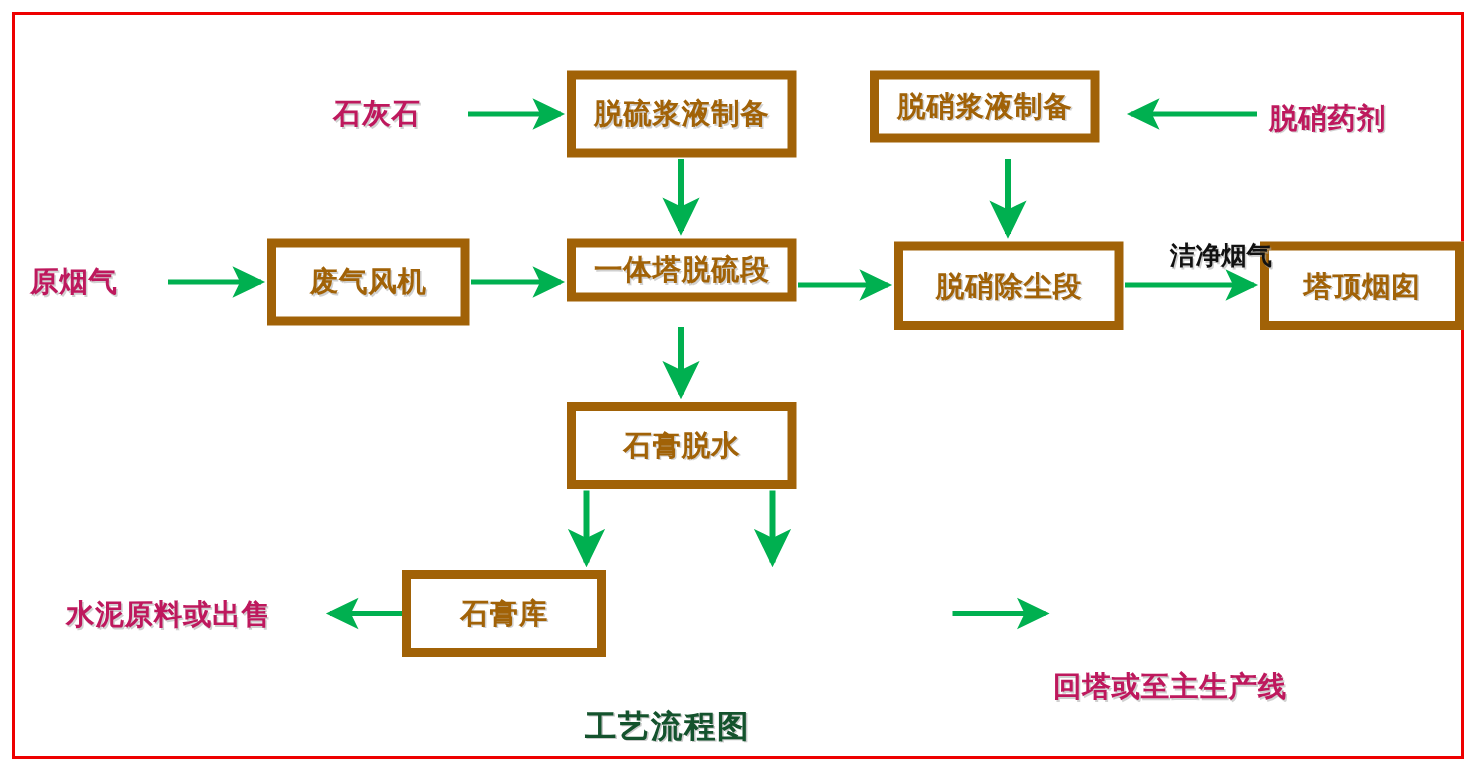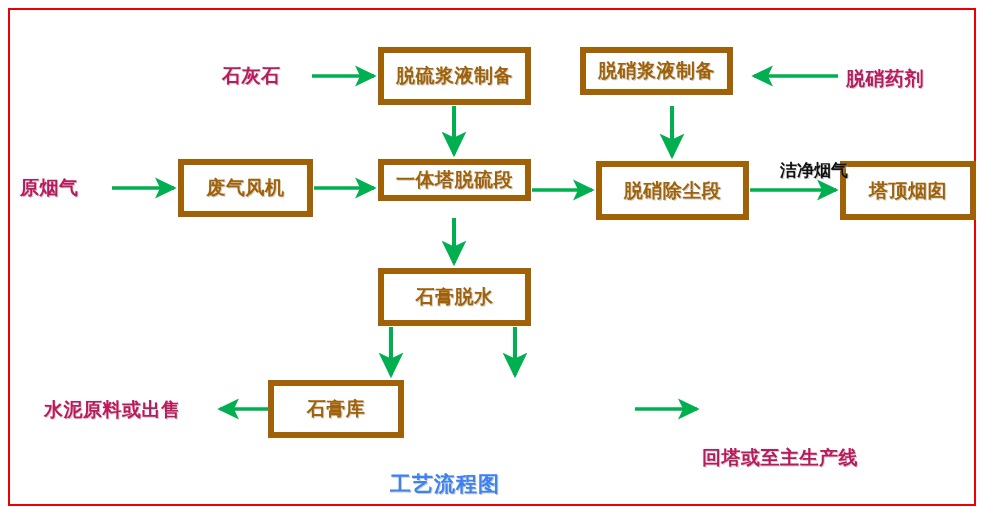--- a/index.html
+++ b/index.html
@@ -55,21 +55,21 @@
   .edge-label {
     position: absolute;
     color: #111111;
     font-weight: bold;
     font-size: 17px;
     white-space: nowrap;
     text-shadow: 1px 1px 0 rgba(170,170,170,0.55);
   }
   .title {
     position: absolute;
-    color: #3b82f6;
+    color: #14532d;
     font-weight: bold;
     font-size: 21px;
     letter-spacing: 1px;
     white-space: nowrap;
     font-family: "DejaVu Sans", "Liberation Sans", sans-serif;
     text-shadow: 1px 1px 0 rgba(150,150,150,0.5);
   }
   svg.arrows {
     position: absolute;
     left: 0;

